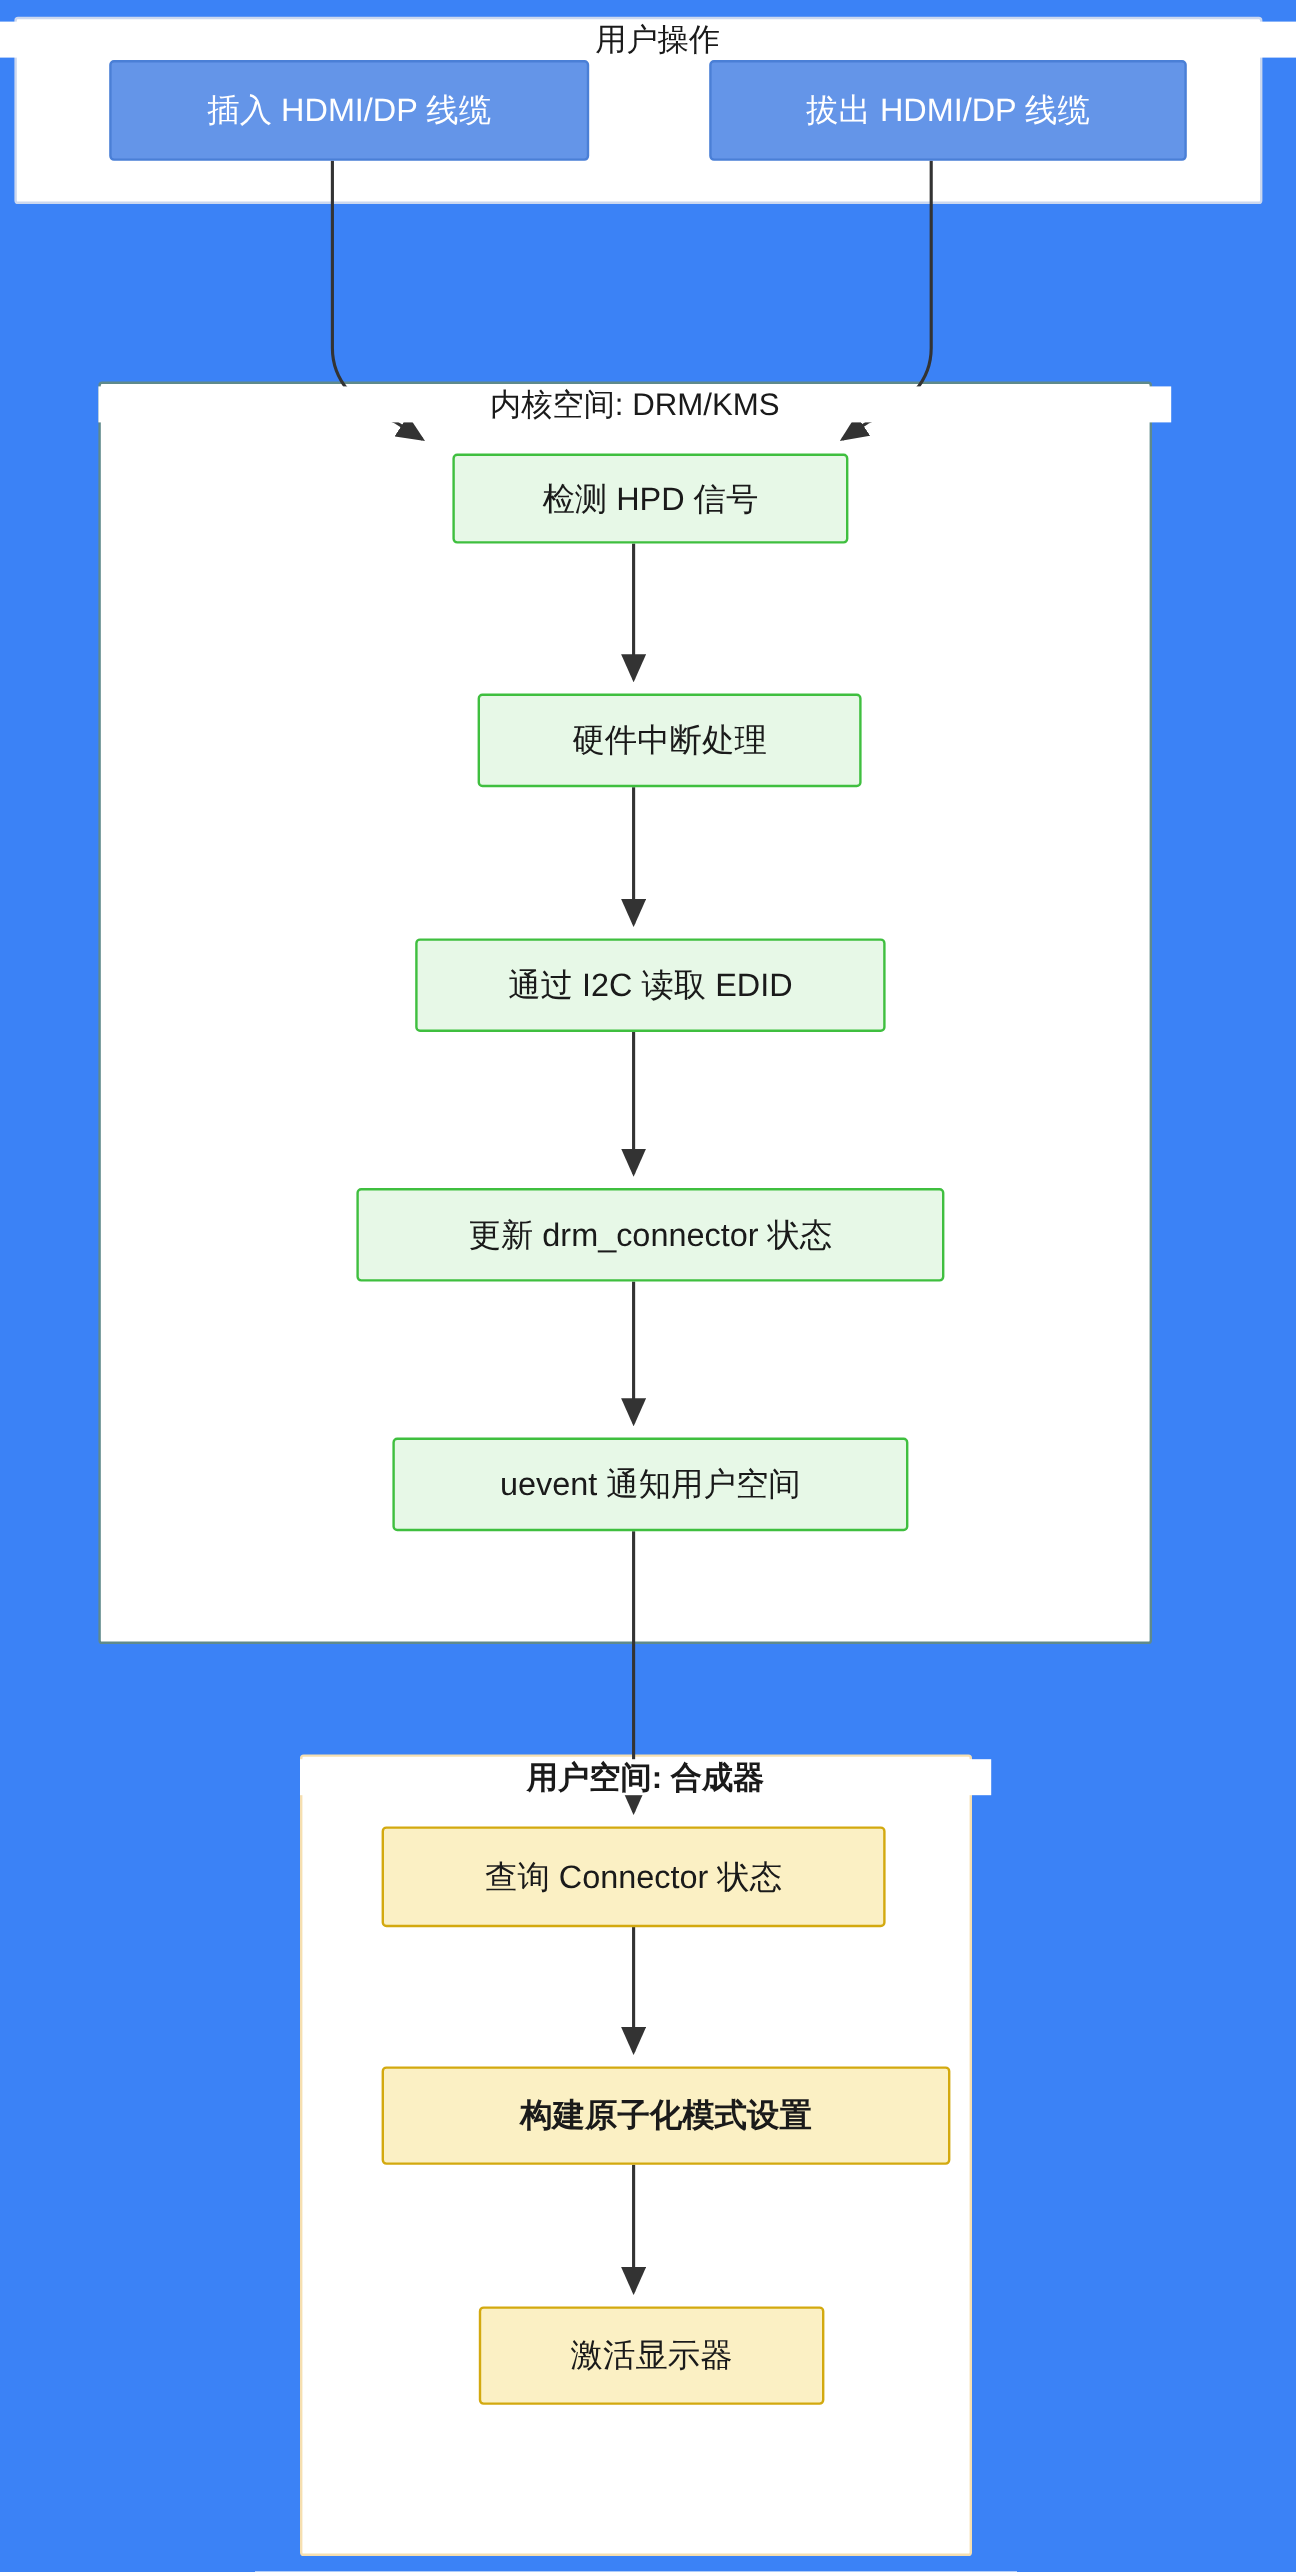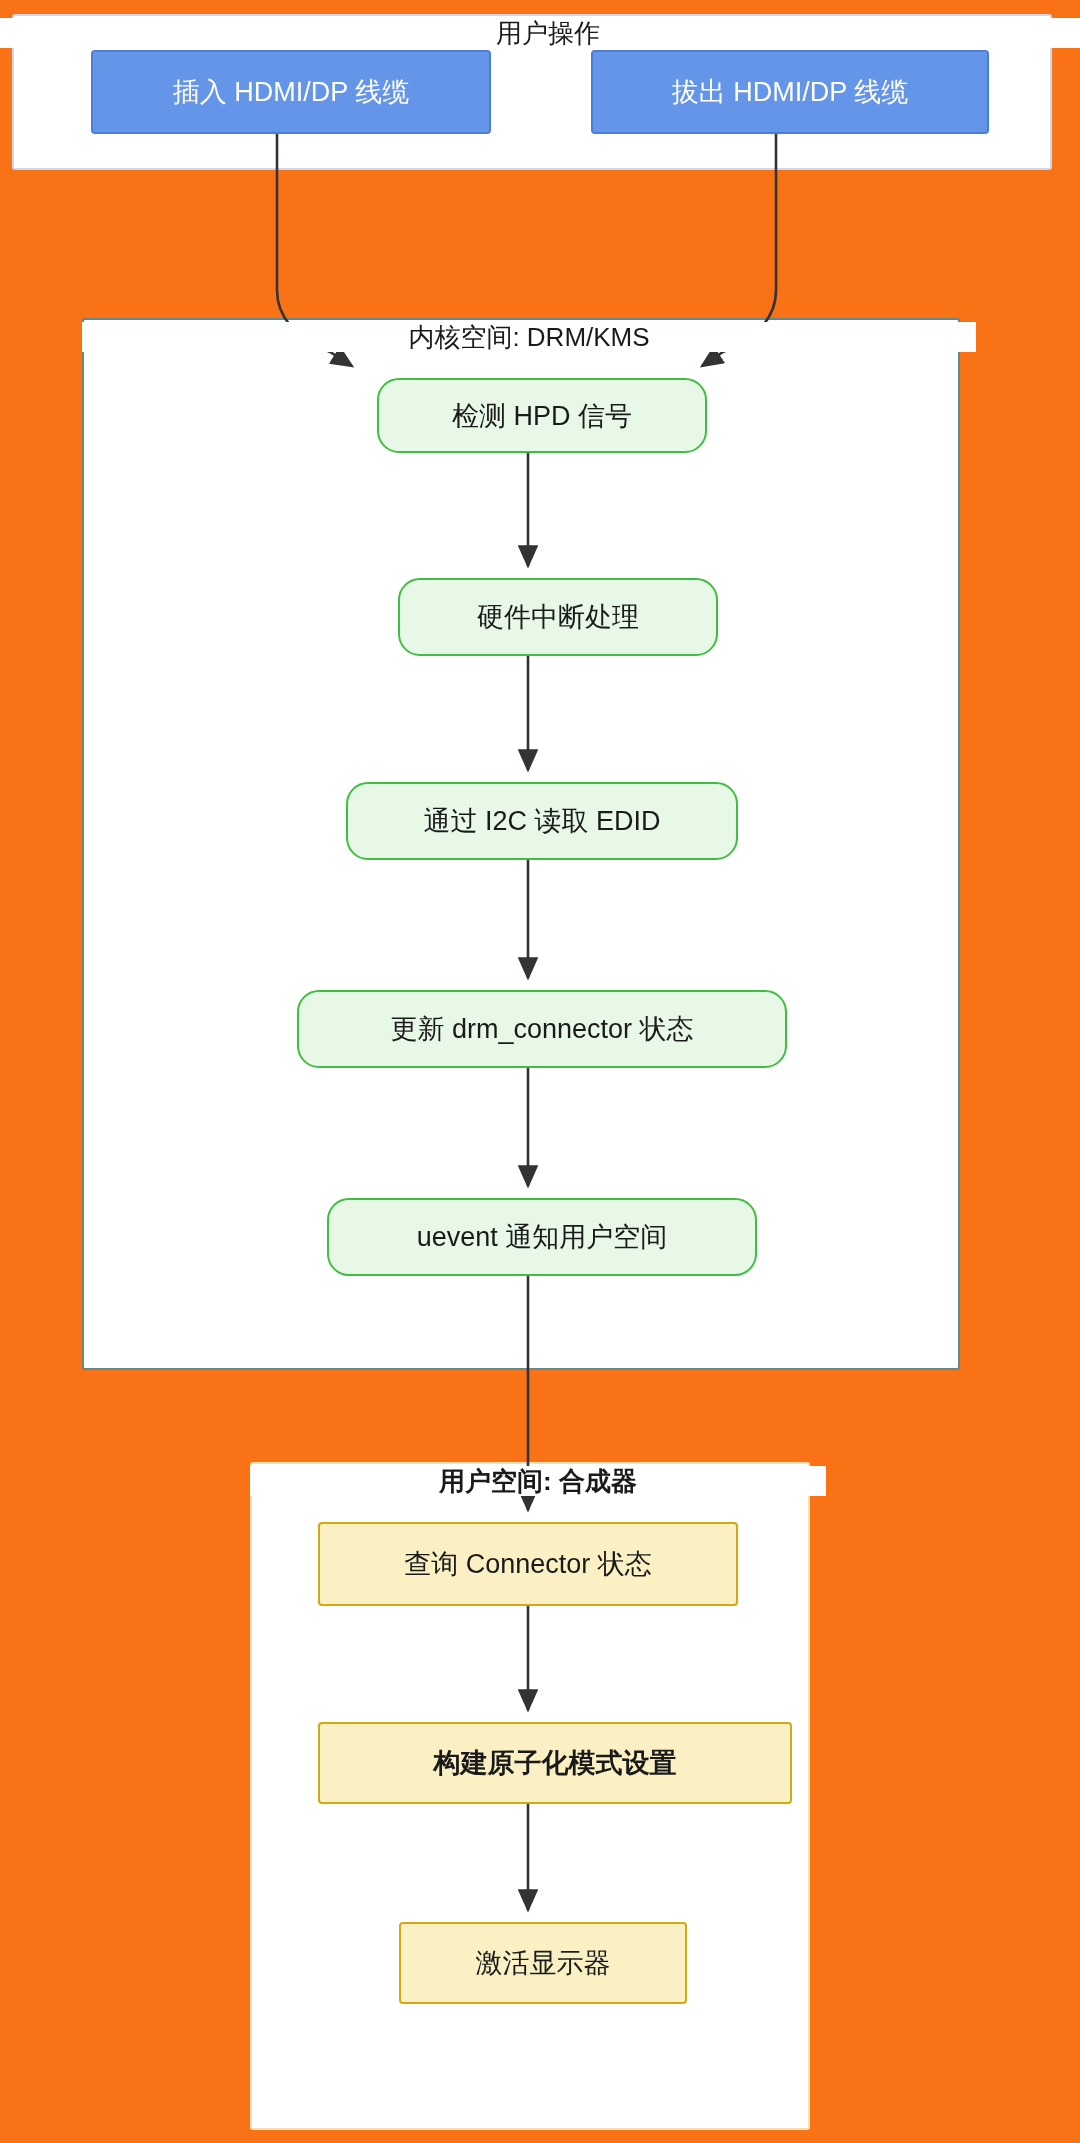--- a/index.html
+++ b/index.html
@@ -7,21 +7,21 @@
     padding: 0;
     background: #ffffff;
   }
   body {
     font-family: "Liberation Sans", "DejaVu Sans", sans-serif;
   }
   #canvas {
     position: relative;
     width: 1080px;
     height: 2143px;
-    background: #f97316;
+    background: #3b82f6;
     overflow: hidden;
   }
   svg.edges {
     position: absolute;
     left: 0;
     top: 0;
     width: 1080px;
     height: 2143px;
     pointer-events: none;
   }
@@ -91,21 +91,20 @@
   }
   .node.blue {
     background: #6495e8;
     border-color: #4a7fd6;
     color: #ffffff;
   }
   .node.green {
     background: #e7f8e7;
     border-color: #3fbf3f;
     color: #1a1a1a;
-    border-radius: 22px;
   }
   .node.yellow {
     background: #fbf0c4;
     border-color: #d3a90f;
     color: #1a1a1a;
   }
 
   #node-plug    { left: 77px;  top: 50px;   width: 400px; height: 84px; }
   #node-unplug  { left: 577px; top: 50px;   width: 398px; height: 84px; }
 

